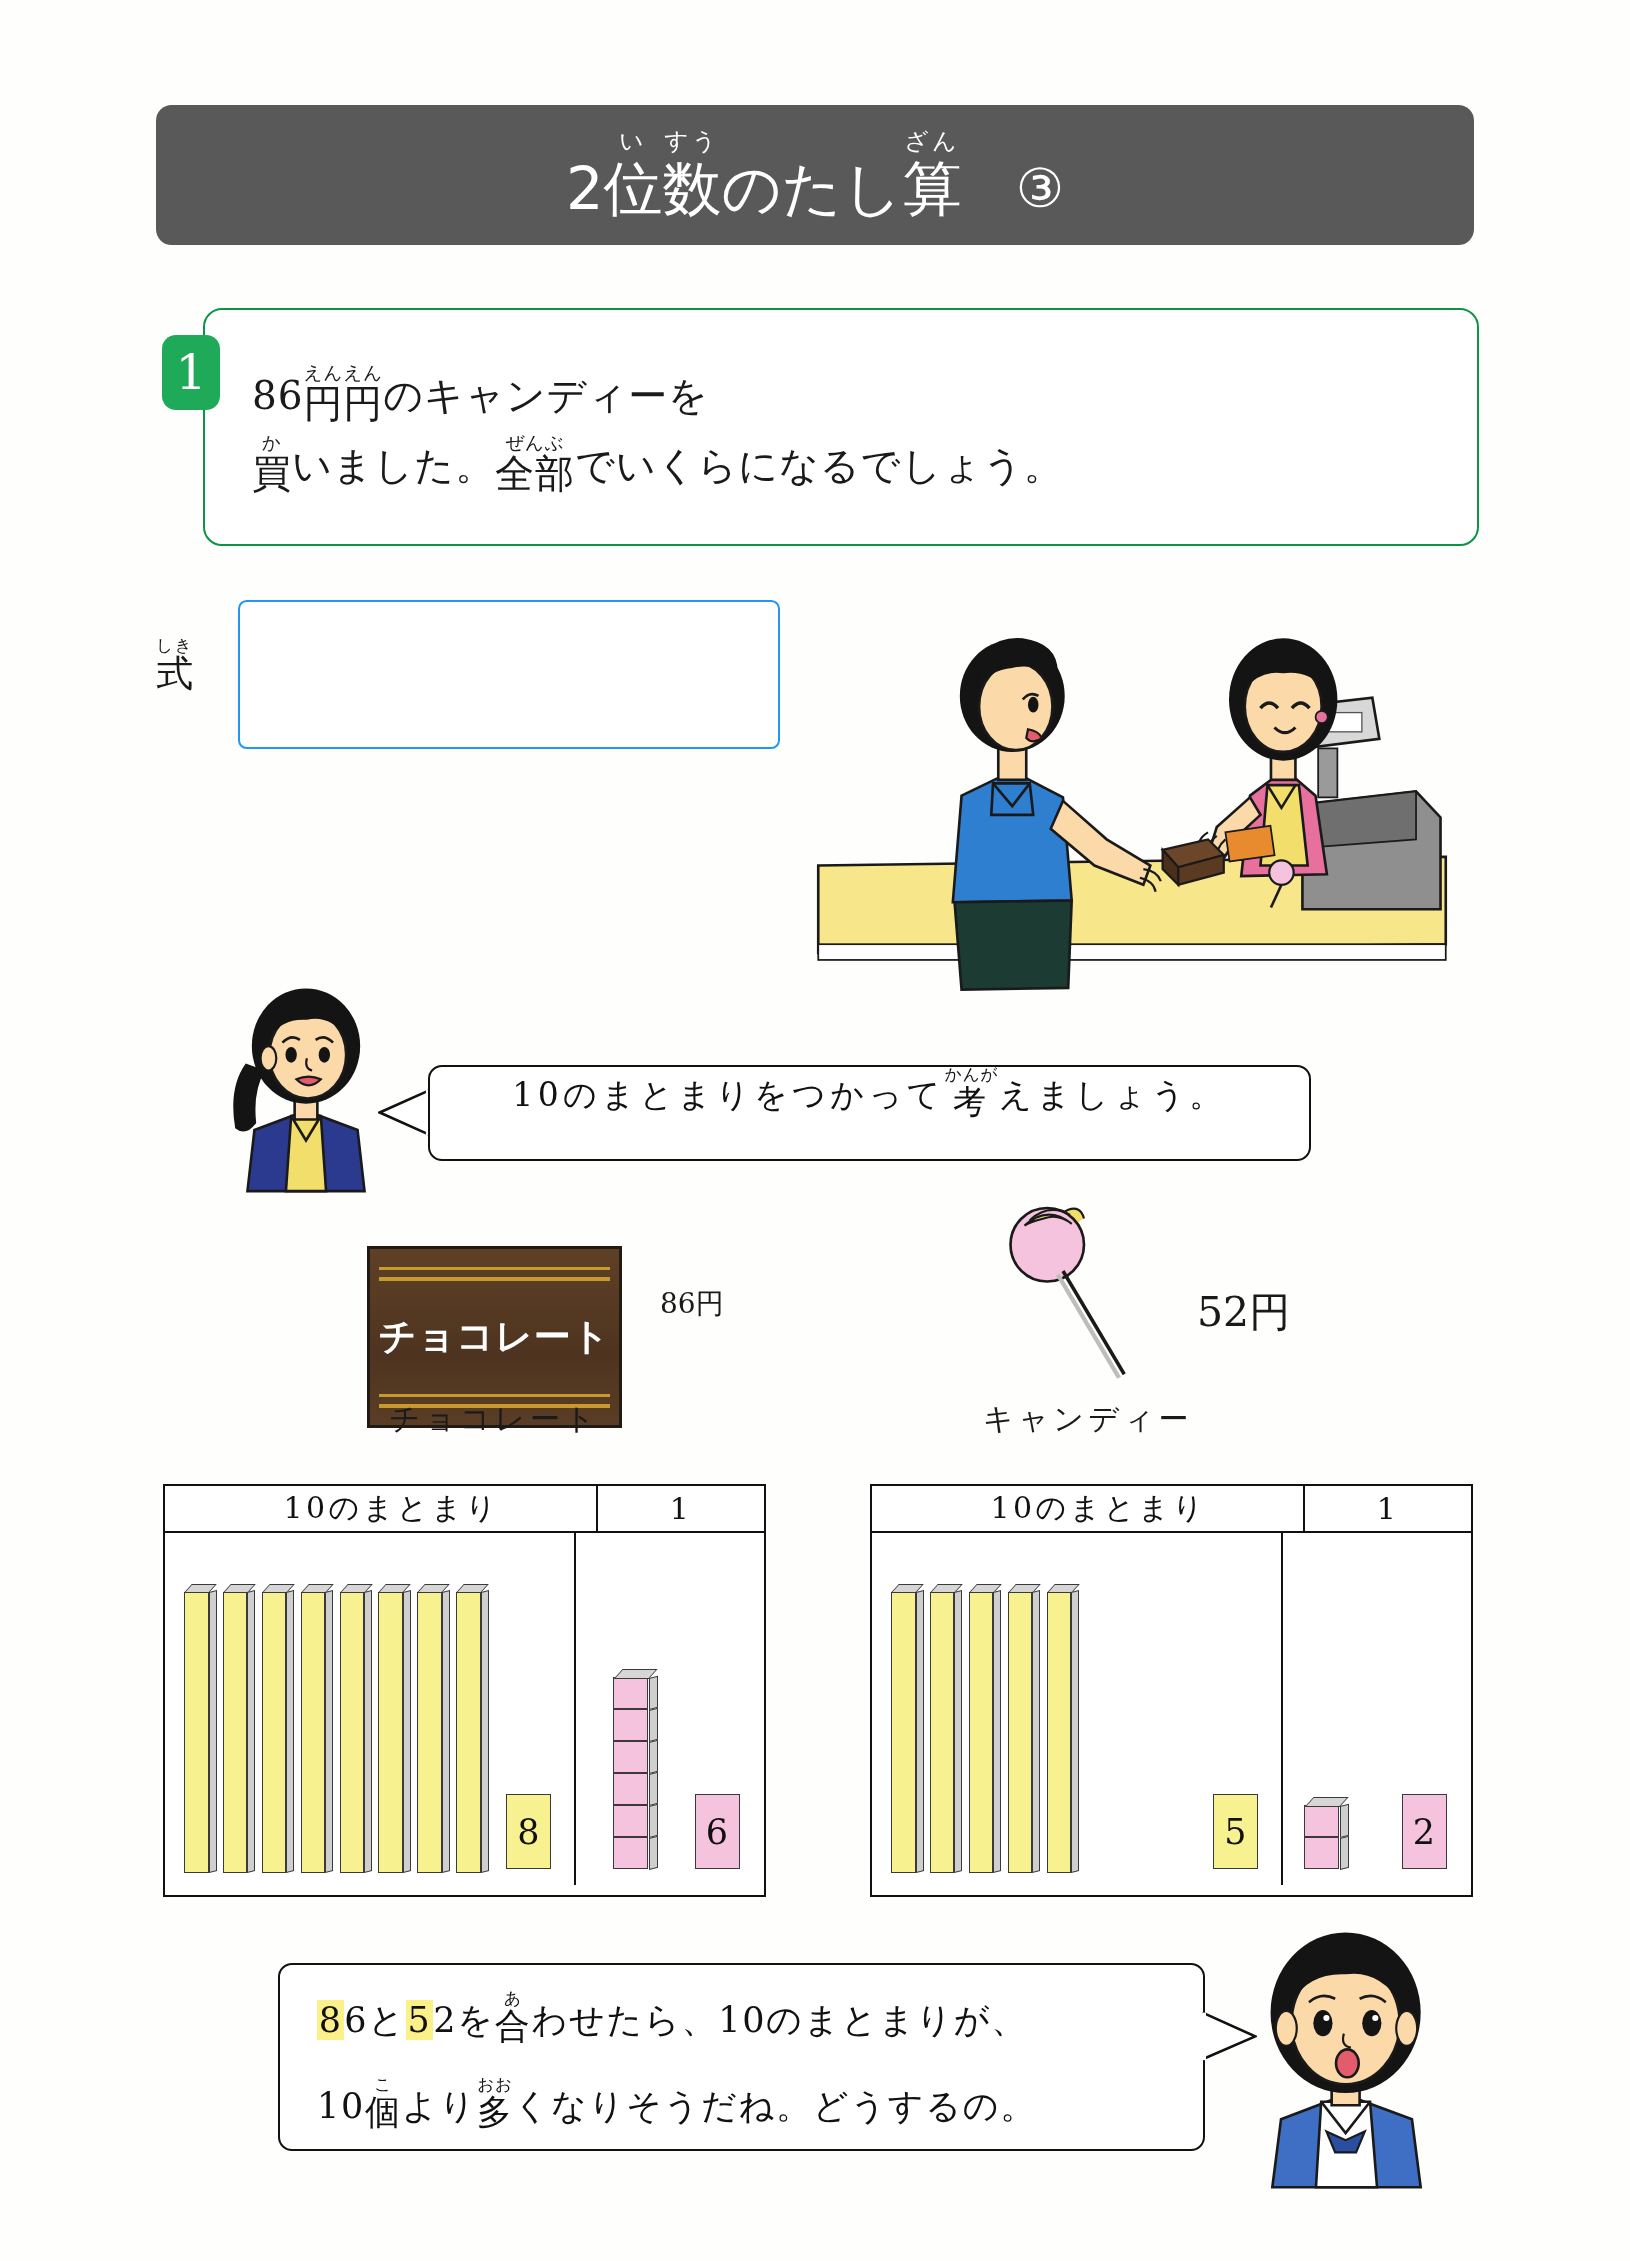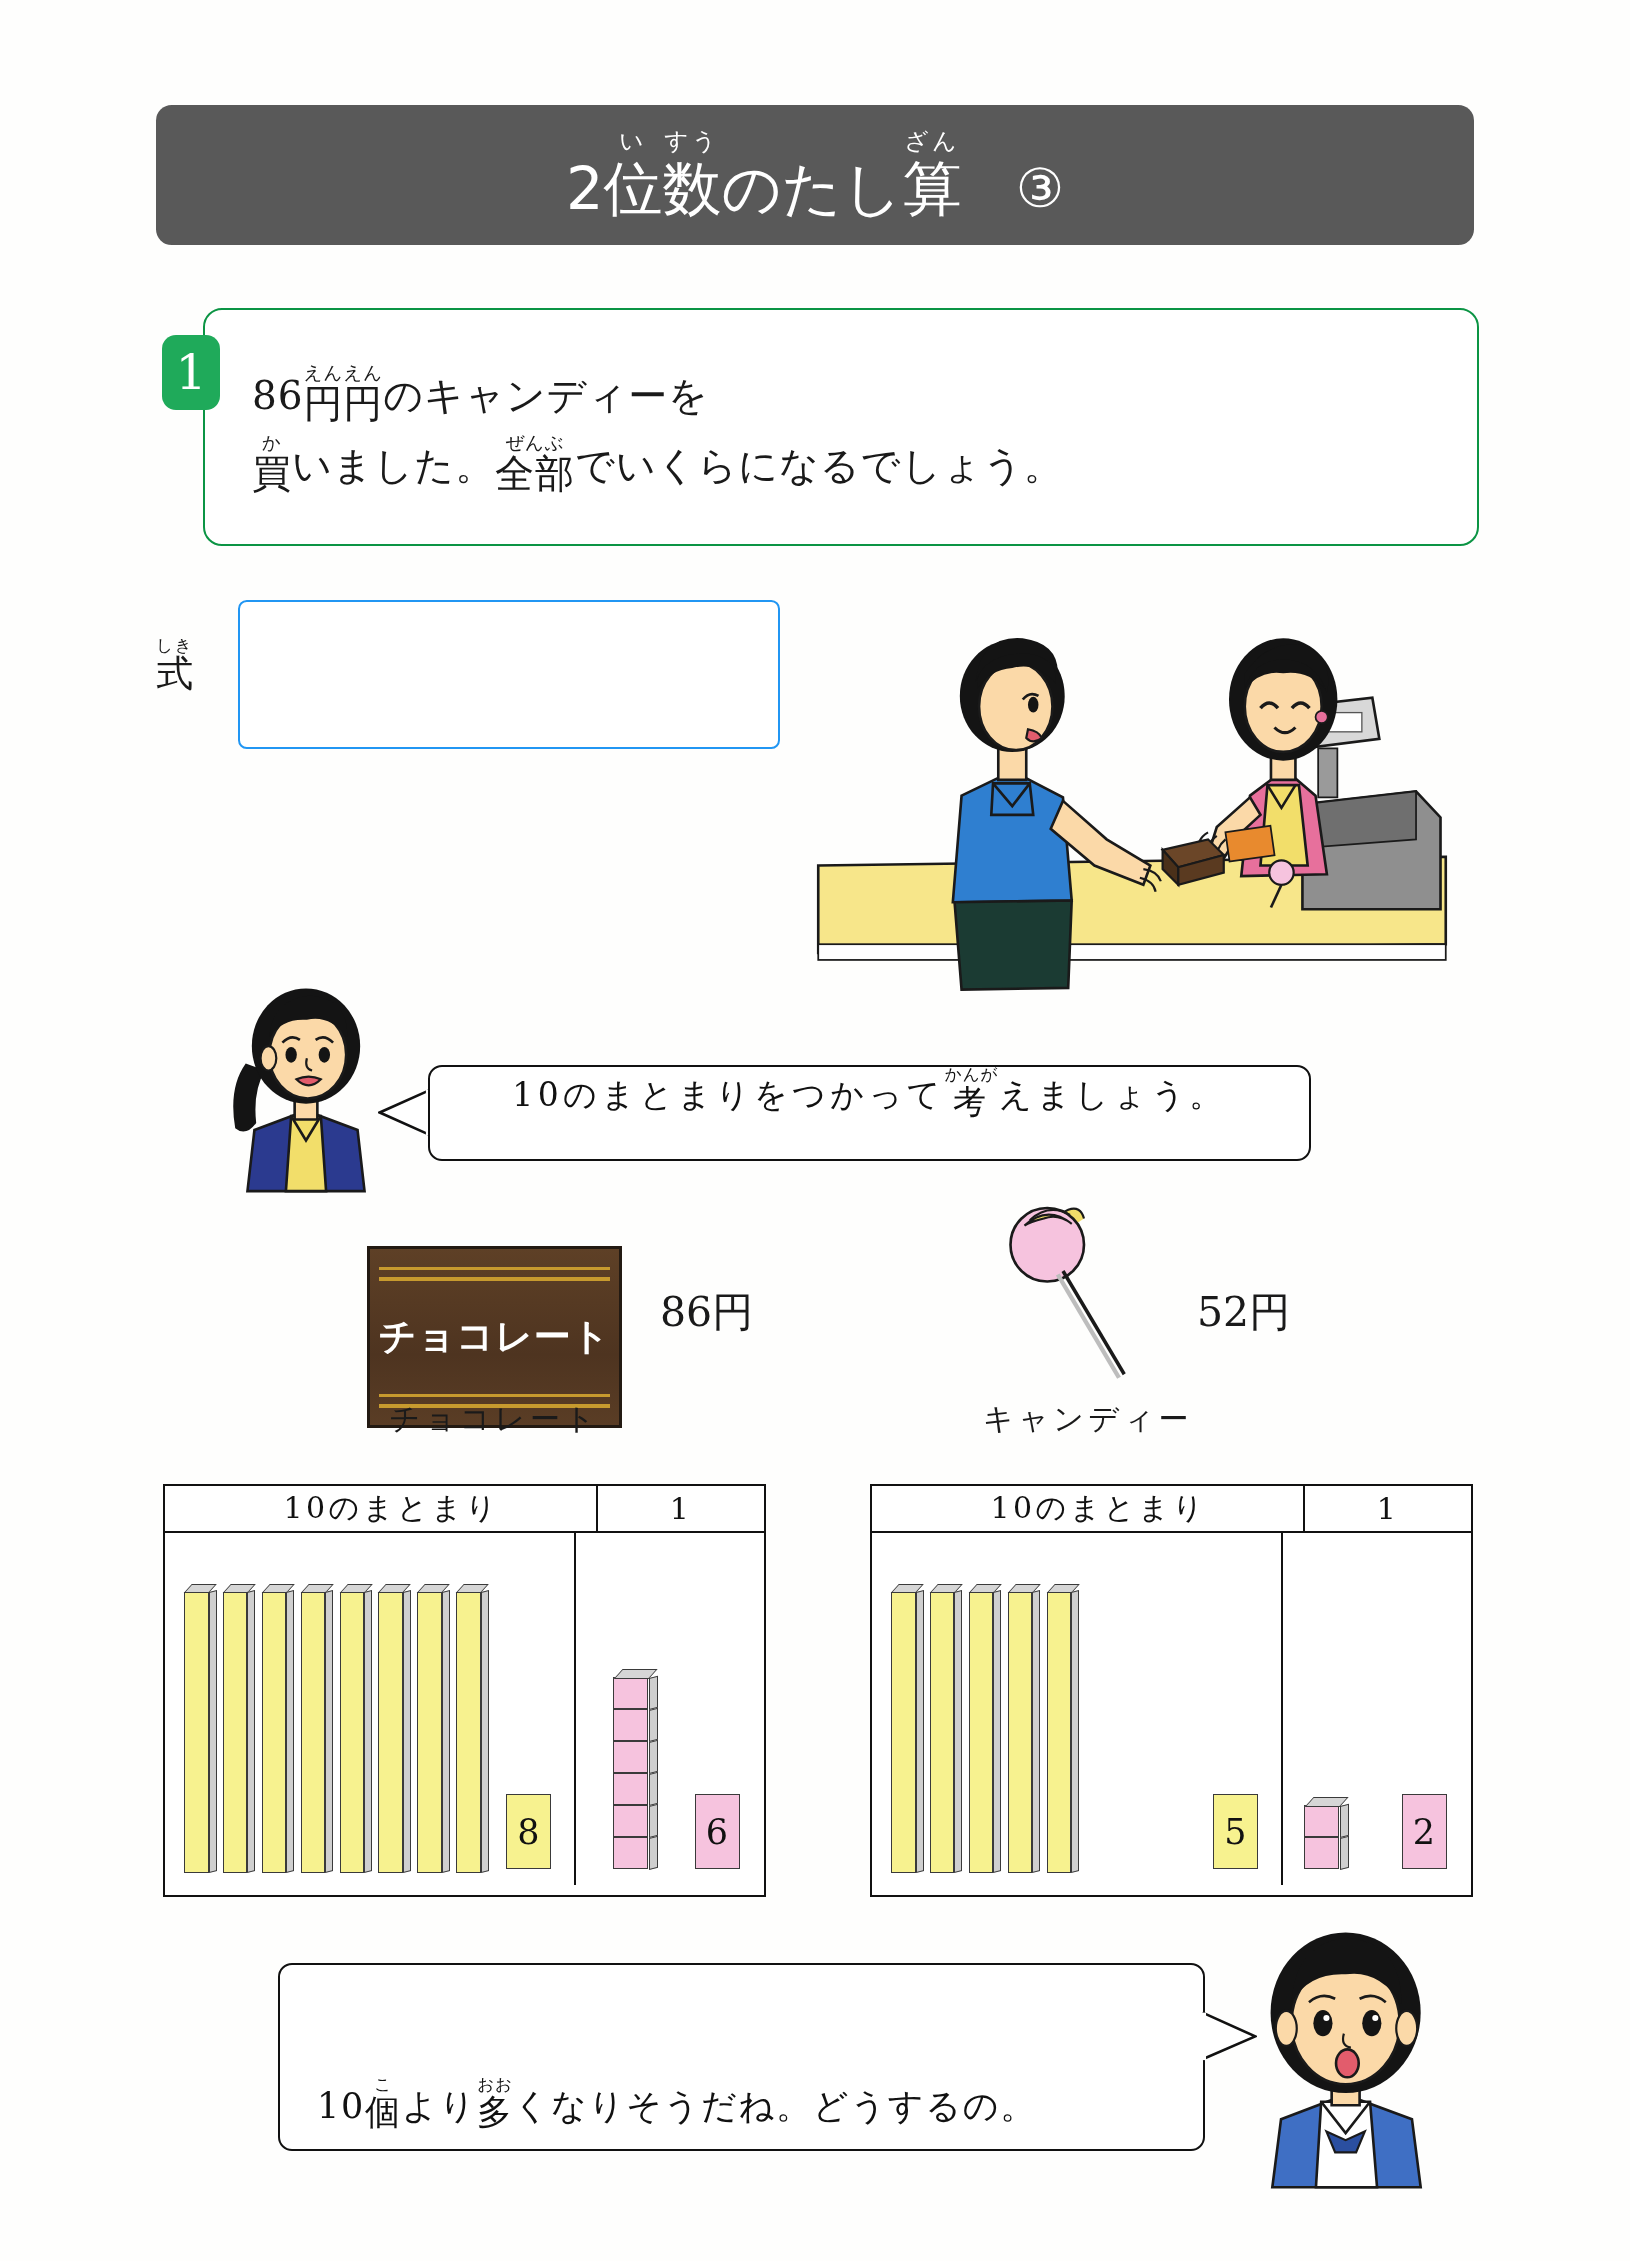--- a/index.html
+++ b/index.html
@@ -96,21 +96,21 @@
     border: 3.5px solid #231a12;
   }
   .choco .gold { position:absolute; left: 8.7px; right: 8.7px; height: 3.5px; background:#c79a2e; }
   .choco .g1 { top: 17.5px; } .choco .g2 { top: 28px; }
   .choco .g3 { bottom: 28px; } .choco .g4 { bottom: 17.5px; }
   .choco-text {
     position:absolute; left:0; right:0; top: 50%; transform: translateY(-50%);
     text-align:center; color:#fff; font-size: 37px; font-weight: bold;
     font-family:"DejaVu Sans","Liberation Sans",sans-serif; letter-spacing: 0.9px;
   }
-  .price-choco { position:absolute; left: 660px; top: 1285px; font-family:"DejaVu Serif", serif; font-size: 41px; color:#1a1a1a; }
+  .price-choco { position:absolute; left: 660px; top: 1285px; font-family:"DejaVu Serif", serif; font-size: 28px; color:#1a1a1a; }
   .cap-choco { position:absolute; left: 367px; top: 1399px; width: 255px; text-align:center; font-family:"DejaVu Serif", serif; font-size: 30px; letter-spacing: 4.4px; color:#1a1a1a; }
 
   .candy { position:absolute; left: 979px; top: 1187px; width: 175px; height: 210px; }
   .price-candy { position:absolute; left: 1197px; top: 1285px; font-family:"DejaVu Serif", serif; font-size: 41px; color:#1a1a1a; }
   .cap-candy { position:absolute; left: 957px; top: 1399px; width: 262px; text-align:center; font-family:"DejaVu Serif", serif; font-size: 30px; letter-spacing: 4.4px; color:#1a1a1a; }
 
   
   .pv {
     position: absolute; top: 1484px; height: 413px;
     border: 2.6px solid #111; background:#fff;
@@ -475,20 +475,26 @@
               <div class="utop"></div>
               <div class="uside"></div>
             </div>
           </div>
         <div class="chip chip-pink" style="right:24.5px; bottom:15.7px;">2</div>
       </div>
     </div>
   </div>
 
   <div class="bubble2">
+    <div class="b2-line b2-l1">
+      <span class="hl">8</span><span>6と</span><span class="hl">5</span><span>2を</span><span class="rb">
+          <span class="rt">あ</span>
+          <span class="rbase">合</span>
+        </span><span>わせたら、10のまとまりが、</span>
+    </div>
     <div class="b2-line b2-l2">
       <span>10</span><span class="rb">
           <span class="rt">こ</span>
           <span class="rbase">個</span>
         </span><span>より</span><span class="rb">
           <span class="rt">おお</span>
           <span class="rbase">多</span>
         </span><span>くなりそうだね。どうするの。</span>
     </div>
   </div>

